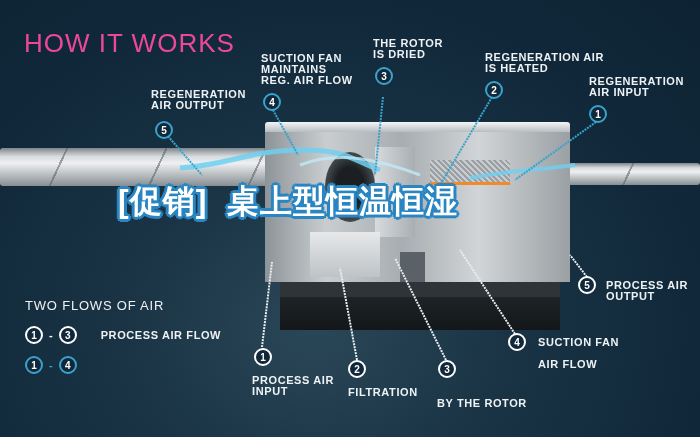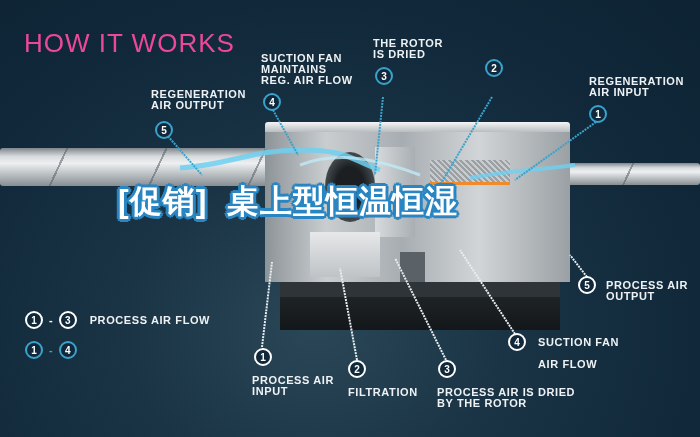--- a/index.html
+++ b/index.html
@@ -69,20 +69,21 @@
 </div>
 <div class="abs" style="left:261px; top:53px;">
   <div class="lbl"><span>SUCTION FAN</span><br><span>MAINTAINS</span><br><span>REG. AIR FLOW</span></div>
   <div class="circ regen" style="margin:7px 0 0 2px;">4</div>
 </div>
 <div class="abs" style="left:373px; top:38px;">
   <div class="lbl"><span>THE ROTOR</span><br><span>IS DRIED</span></div>
   <div class="circ regen" style="margin:7px 0 0 2px;">3</div>
 </div>
 <div class="abs" style="left:485px; top:52px;">
+  <div class="lbl"><span>REGENERATION AIR</span><br><span>IS HEATED</span></div>
   <div class="circ regen" style="margin:7px 0 0 0px;">2</div>
 </div>
 <div class="abs" style="left:589px; top:76px;">
   <div class="lbl"><span>REGENERATION</span><br><span>AIR INPUT</span></div>
   <div class="circ regen" style="margin:7px 0 0 0px;">1</div>
 </div>
 
 <div class="abs headline" style="left:118px; top:182px;">
   <div style="white-space:pre;">[促销]  桌上型恒温恒湿</div>
 </div>
@@ -90,36 +91,37 @@
 <div class="abs" style="left:252px; top:348px;">
   <div class="circ" style="margin-left:2px;">1</div>
   <div class="lbl" style="margin-top:9px;"><span>PROCESS AIR</span><br><span>INPUT</span></div>
 </div>
 <div class="abs" style="left:348px; top:360px;">
   <div class="circ" style="margin-left:0px;">2</div>
   <div class="lbl" style="margin-top:9px;">FILTRATION</div>
 </div>
 <div class="abs" style="left:437px; top:360px;">
   <div class="circ" style="margin-left:1px;">3</div>
-  <div class="lbl" style="margin-top:9px;"><span>PROCESS AIR IS DRIED</span><br><span>BY THE ROTOR</span></div>
+  <div class="lbl" style="margin-top:9px;"><br><span>BY THE ROTOR</span></div>
 </div>
 <div class="abs" style="left:508px; top:333px; display:flex; gap:12px;">
   <div class="circ">4</div>
   <div class="lbl" style="margin-top:4px;"><span>SUCTION FAN</span><br><br><span>AIR FLOW</span></div>
 </div>
 <div class="abs" style="left:578px; top:276px; display:flex; gap:10px;">
   <div class="circ">5</div>
   <div class="lbl" style="margin-top:4px;"><span>PROCESS AIR</span><br><span>OUTPUT</span></div>
 </div>
 
 <div class="abs" style="left:25px; top:298px;">
+  <div style="font-size:13px; letter-spacing:0.8px; color:#eef2f4;">TWO FLOWS OF AIR</div>
   <div style="display:flex; align-items:center; margin-top:13px;">
     <div class="circ">1</div>
     <span style="margin:0 6px; font-weight:700; font-size:11px;">-</span>
     <div class="circ">3</div>
-    <span class="lbl" style="margin-left:13px;">PROCESS AIR FLOW</span>
+    <span class="lbl" style="margin-left:24px;">PROCESS AIR FLOW</span>
   </div>
   <div style="display:flex; align-items:center; margin-top:12px;">
     <div class="circ regen">1</div>
     <span style="margin:0 6px; font-weight:700; font-size:11px; color:#3aa3cc;">-</span>
     <div class="circ regen">4</div>
   </div>
 </div>
 
 </body></html>

